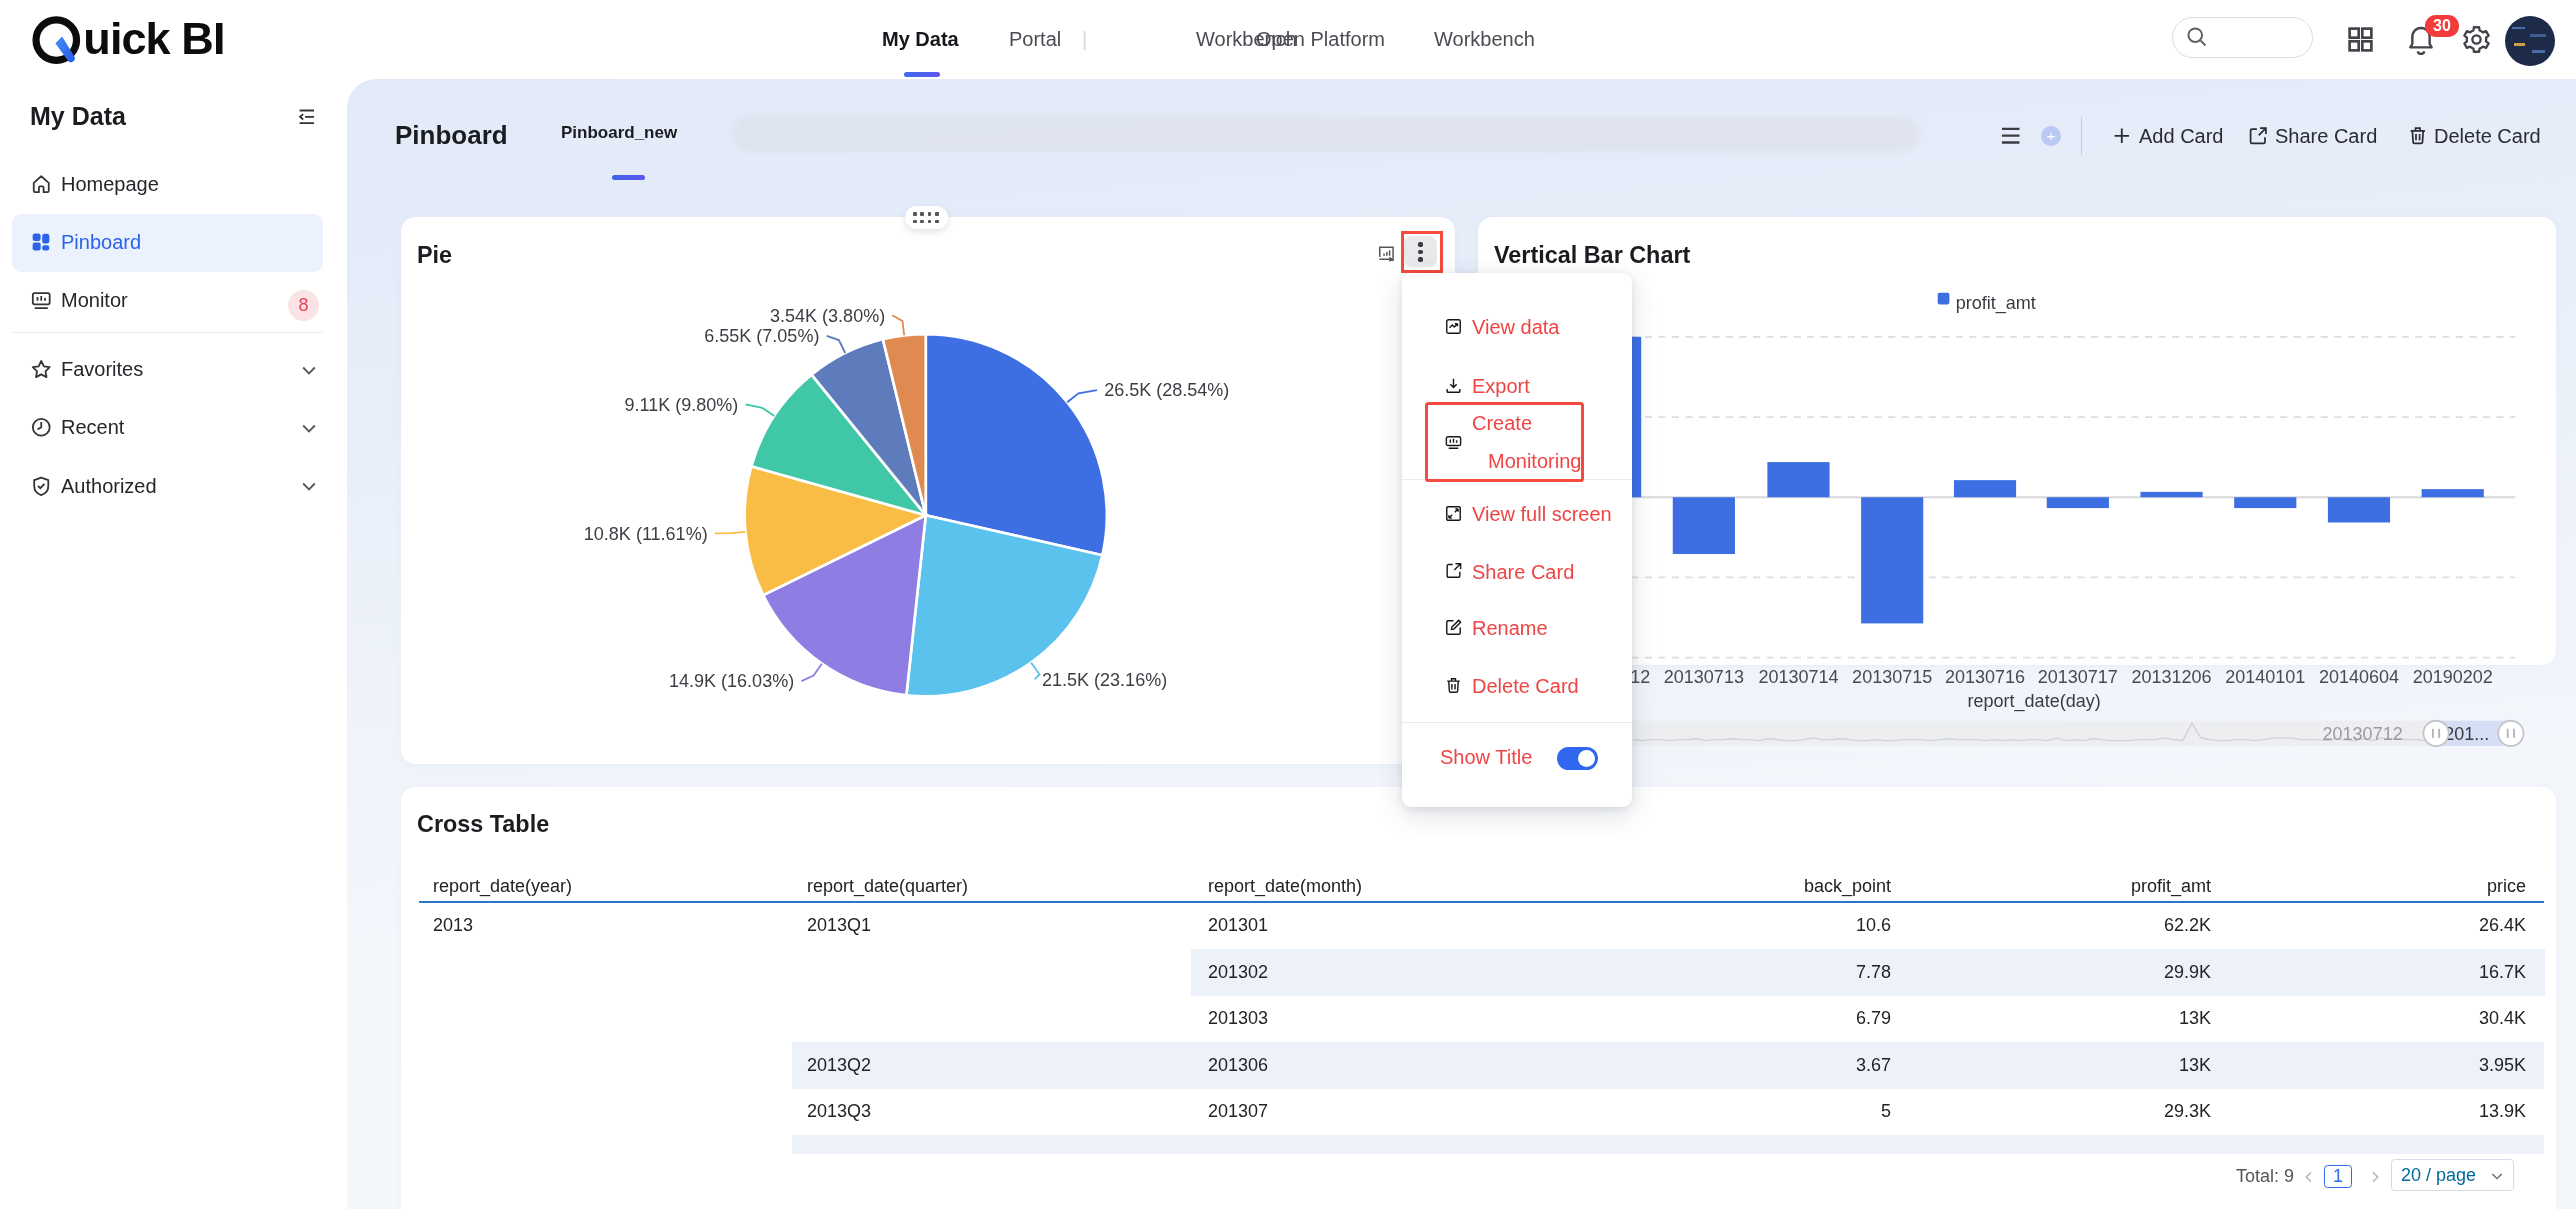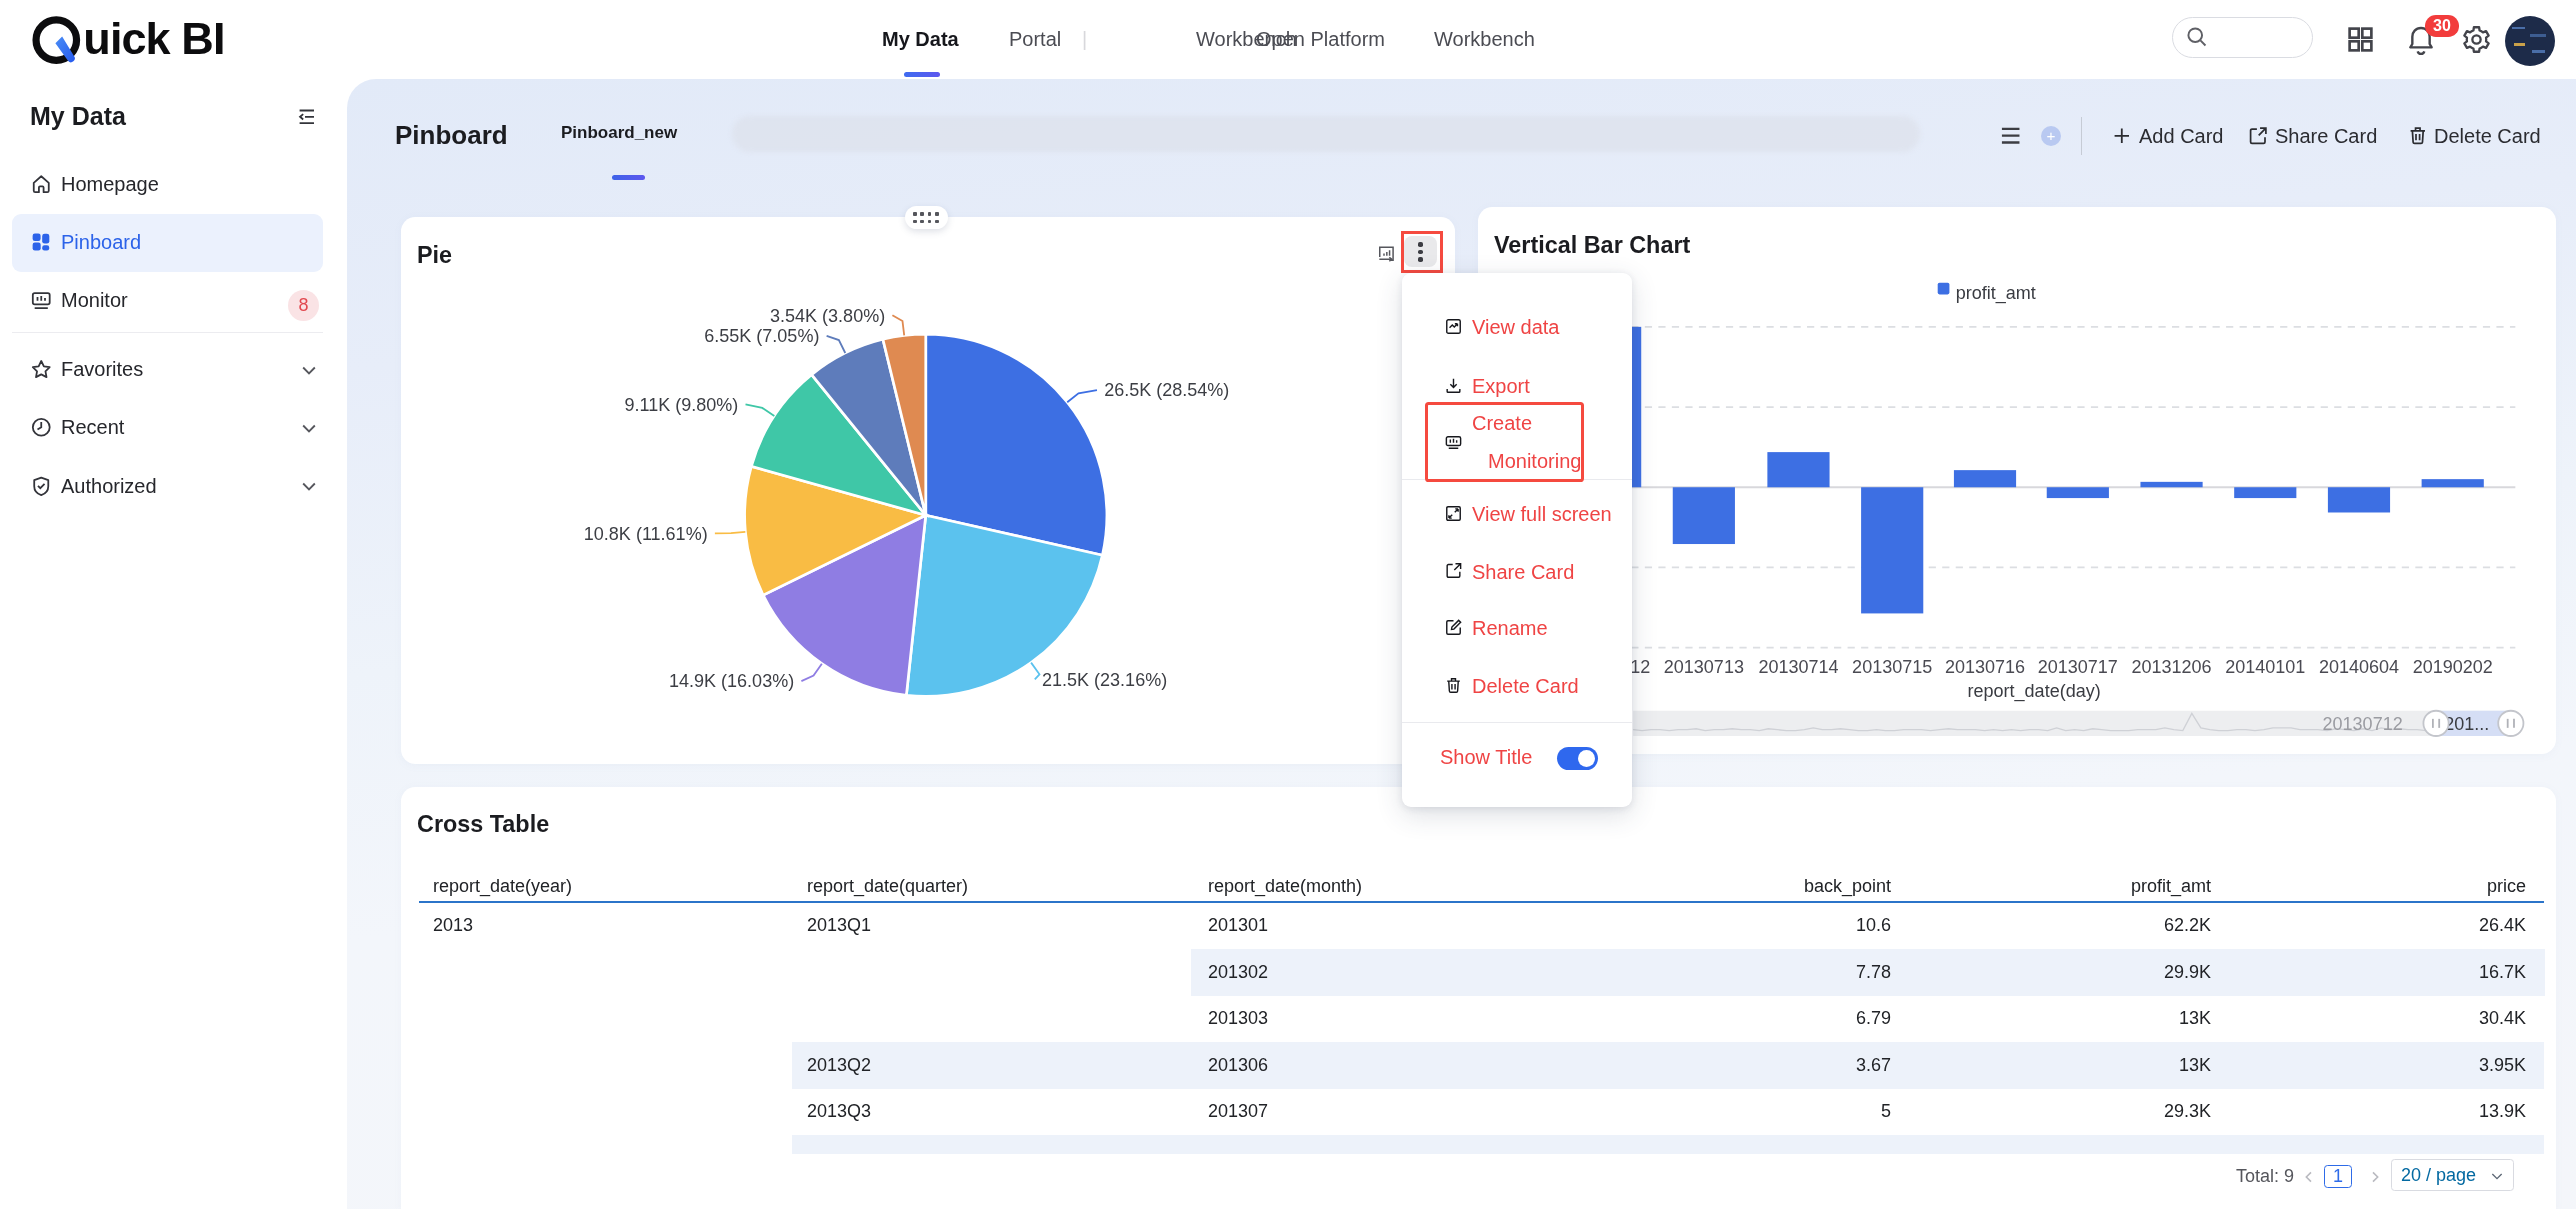--- a/index.html
+++ b/index.html
@@ -187,21 +187,21 @@
         <text x="340" y="358" font-size="20" fill="#3c3e44" text-anchor="end">10.8K (11.61%)</text>
         <polyline points="414.0,220.7 400.6,211.9 382.0,208.0" fill="none" stroke="#3FC7A7" stroke-width="2"></polyline>
         <text x="374" y="215" font-size="20" fill="#3c3e44" text-anchor="end">9.11K (9.80%)</text>
         <polyline points="492.7,150.9 485.6,136.6 472.0,132.0" fill="none" stroke="#5E7CBB" stroke-width="2"></polyline>
         <text x="464" y="139" font-size="20" fill="#3c3e44" text-anchor="end">6.55K (7.05%)</text>
         <polyline points="558.1,131.4 556.2,115.5 545.0,109.0" fill="none" stroke="#DF8A51" stroke-width="2"></polyline>
         <text x="537" y="116" font-size="20" fill="#3c3e44" text-anchor="end">3.54K (3.80%)</text>
       </svg>
     </div>
 
-    <div class="card" id="barcard" style="left:1131px;top:128px;width:1078px;height:547px;">
+    <div class="card" id="barcard" style="left:1131px;top:138px;width:1078px;height:448px;">
       <div class="ctitle" style="top:25px;">Vertical Bar Chart</div>
       <svg width="1078" height="547" viewBox="0 0 1196 607" style="position:absolute;left:0;top:0;">
         <rect x="510" y="84" width="13" height="13" rx="2" fill="#3d6fe3"></rect>
         <text x="530" y="102" font-size="20" fill="#3a3c42">profit_amt</text>
         <line x1="95" y1="133" x2="1151" y2="133" stroke="#dcdee2" stroke-width="2" stroke-dasharray="8 7"></line>
         <line x1="95" y1="222" x2="1151" y2="222" stroke="#dcdee2" stroke-width="2" stroke-dasharray="8 7"></line>
         <line x1="95" y1="400" x2="1151" y2="400" stroke="#dcdee2" stroke-width="2" stroke-dasharray="8 7"></line>
         <line x1="95" y1="489" x2="1151" y2="489" stroke="#dcdee2" stroke-width="2" stroke-dasharray="8 7"></line>
         <line x1="95" y1="311" x2="1151" y2="311" stroke="#d8d8dc" stroke-width="2"></line>
         <rect x="112" y="133" width="69" height="178" fill="#3d6fe3"></rect>

